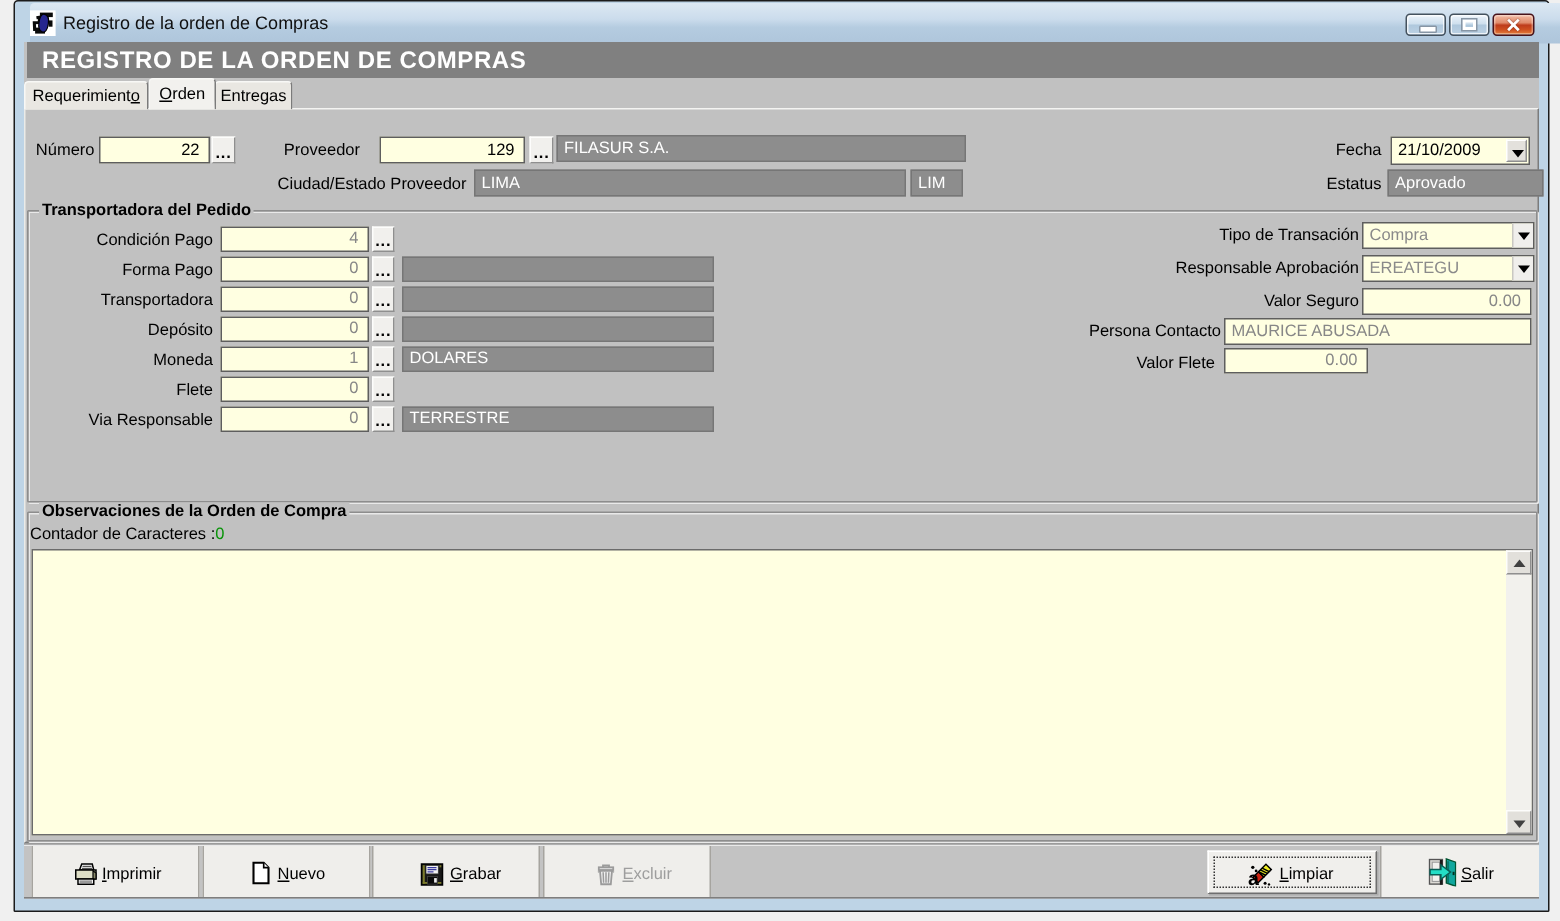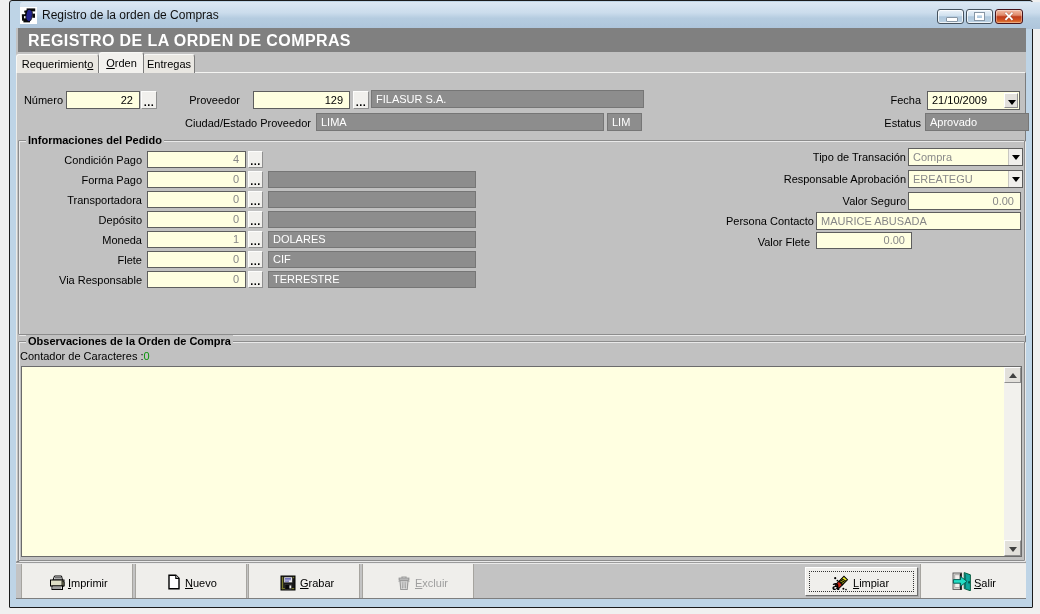--- a/index.html
+++ b/index.html
@@ -143,21 +143,21 @@
  <div class="gf" style="left:607px; top:113px; width:35px; height:18px; line-height:16px;">LIM</div>
  <div class="lb" style="left:860px; top:94px; width:61px;">Fecha</div>
  <div class="combo" style="left:927px; top:91px; width:93px; height:19px;">
    <span class="tx" style="color:#000; line-height:17px;">21/10/2009</span>
    <span class="db" style="top:1px; right:1px; bottom:1px; border:1px solid #8f8f8f; border-top-color:#fff; border-left-color:#fff; background:#E3E1DC;"></span>
  </div>
  <div class="lb" style="left:860px; top:117px; width:61px;">Estatus</div>
  <div class="gf" style="left:925px; top:113px; width:104px; height:18px; line-height:16px;">Aprovado</div>
 
  <div id="g2" class="grp">
-      <b>Informaciones del Pedido</b>
+      <b>Transportadora del Pedido</b>
     </div>
 
  <div class="lb" style="left:20px; top:154px; width:122px;">Condición Pago</div>
  <div class="yf num gray" style="left:147px; top:151px; width:99px; height:17px; line-height:15px;">4</div>
  <div class="b3" style="left:248px; top:151px; width:15px; height:17px; line-height:17px;"><i>...</i></div>
  <div class="lb" style="left:20px; top:174px; width:122px;">Forma Pago</div>
  <div class="yf num gray" style="left:147px; top:171px; width:99px; height:17px; line-height:15px;">0</div>
  <div class="b3" style="left:248px; top:171px; width:15px; height:17px; line-height:17px;"><i>...</i></div>
  <div class="gf" style="left:268px; top:171px; width:208px; height:17px; line-height:15px;"></div>
  <div class="lb" style="left:20px; top:194px; width:122px;">Transportadora</div>
@@ -168,21 +168,20 @@
  <div class="yf num gray" style="left:147px; top:211px; width:99px; height:17px; line-height:15px;">0</div>
  <div class="b3" style="left:248px; top:211px; width:15px; height:17px; line-height:17px;"><i>...</i></div>
  <div class="gf" style="left:268px; top:211px; width:208px; height:17px; line-height:15px;"></div>
  <div class="lb" style="left:20px; top:234px; width:122px;">Moneda</div>
  <div class="yf num gray" style="left:147px; top:231px; width:99px; height:17px; line-height:15px;">1</div>
  <div class="b3" style="left:248px; top:231px; width:15px; height:17px; line-height:17px;"><i>...</i></div>
  <div class="gf" style="left:268px; top:231px; width:208px; height:17px; line-height:15px;">DOLARES</div>
  <div class="lb" style="left:20px; top:254px; width:122px;">Flete</div>
  <div class="yf num gray" style="left:147px; top:251px; width:99px; height:17px; line-height:15px;">0</div>
  <div class="b3" style="left:248px; top:251px; width:15px; height:17px; line-height:17px;"><i>...</i></div>
- <div class="gf" style="left:268px; top:251px; width:208px; height:17px; line-height:15px;">CIF</div>
  <div class="lb" style="left:20px; top:274px; width:122px;">Via Responsable</div>
  <div class="yf num gray" style="left:147px; top:271px; width:99px; height:17px; line-height:15px;">0</div>
  <div class="b3" style="left:248px; top:271px; width:15px; height:17px; line-height:17px;"><i>...</i></div>
  <div class="gf" style="left:268px; top:271px; width:208px; height:17px; line-height:15px;">TERRESTRE</div>
 
  <div class="lb" style="left:760px; top:151px; width:146px;">Tipo de Transación</div>
  <div class="combo" style="left:908px; top:147.5px; width:115px; height:18px;">
    <span class="tx" style="line-height:16px;">Compra</span>
       <span class="db"></span>
  </div>

